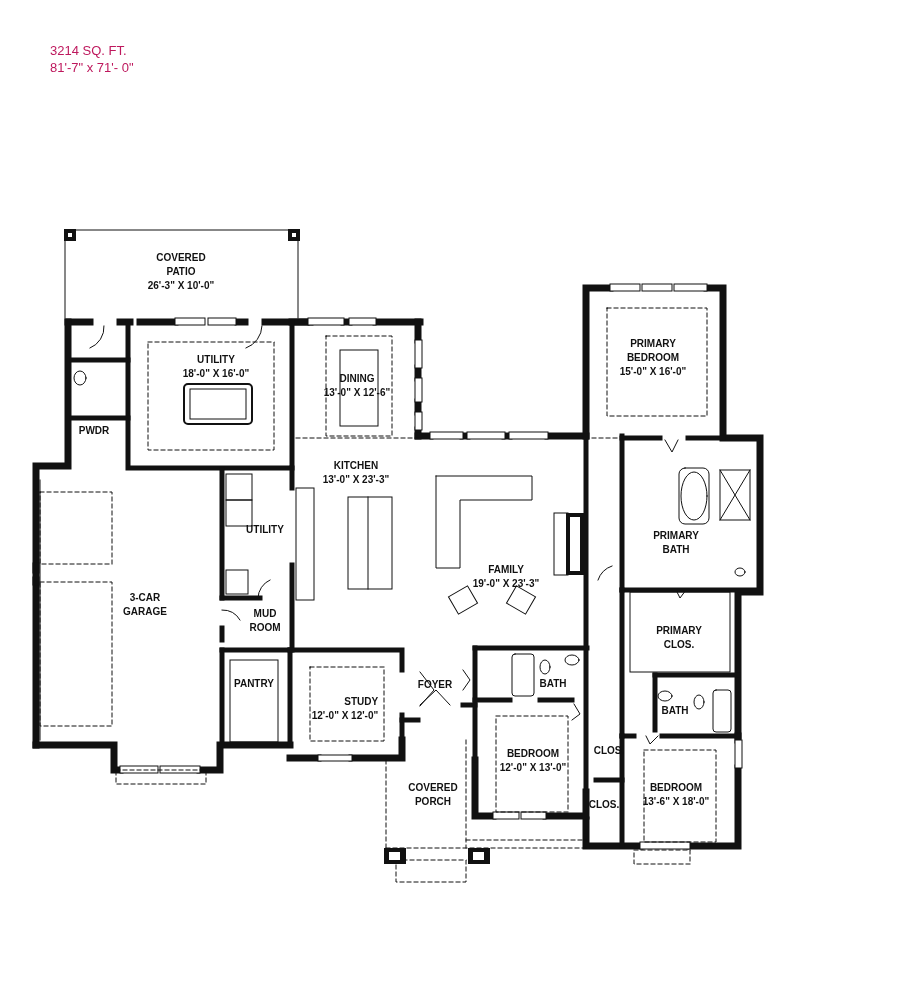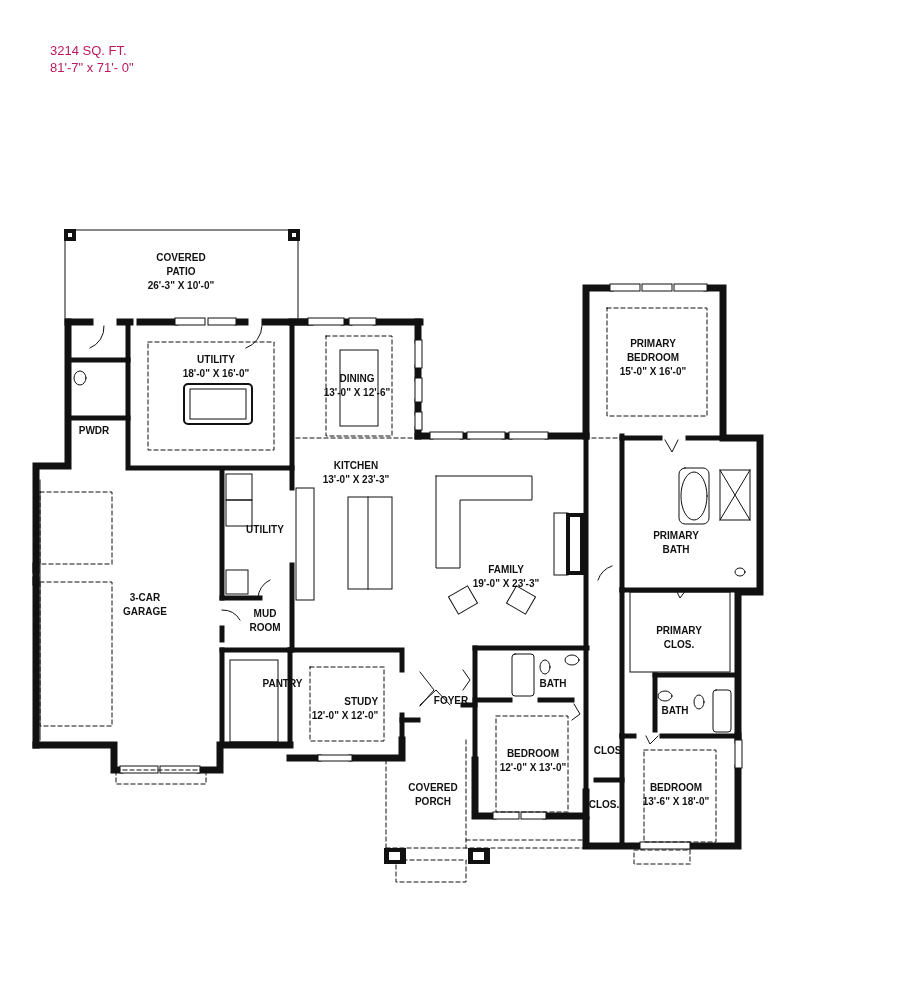--- a/index.html
+++ b/index.html
@@ -283,28 +283,28 @@
   <span class="dim">UTILITY</span>
 </div>
 <div class="room-label" style="left:145px; top:605px;">
   <span class="dim">3-CAR</span>
   <span class="dim">GARAGE</span>
 </div>
 <div class="room-label" style="left:265px; top:621px;">
   <span class="dim">MUD</span>
   <span class="dim">ROOM</span>
 </div>
-<div class="room-label" style="left:269px; top:684px;padding-left:27px;">
+<div class="room-label" style="left:254px; top:684px;">
   <span class="dim">PANTRY</span>
 </div>
 <div class="room-label" style="left:345px; top:709px;text-align:right;">
   <span class="dim">STUDY</span>
   <span class="dim">12'-0" X 12'-0"</span>
 </div>
-<div class="room-label" style="left:435px; top:701px;margin-left:16px;">
+<div class="room-label" style="left:435px; top:685px;">
   <span class="dim">FOYER</span>
 </div>
 <div class="room-label" style="left:433px; top:795px;">
   <span class="dim">COVERED</span>
   <span class="dim">PORCH</span>
 </div>
 <div class="room-label" style="left:553px; top:684px;">
   <span class="dim">BATH</span>
 </div>
 <div class="room-label" style="left:533px; top:761px;">

